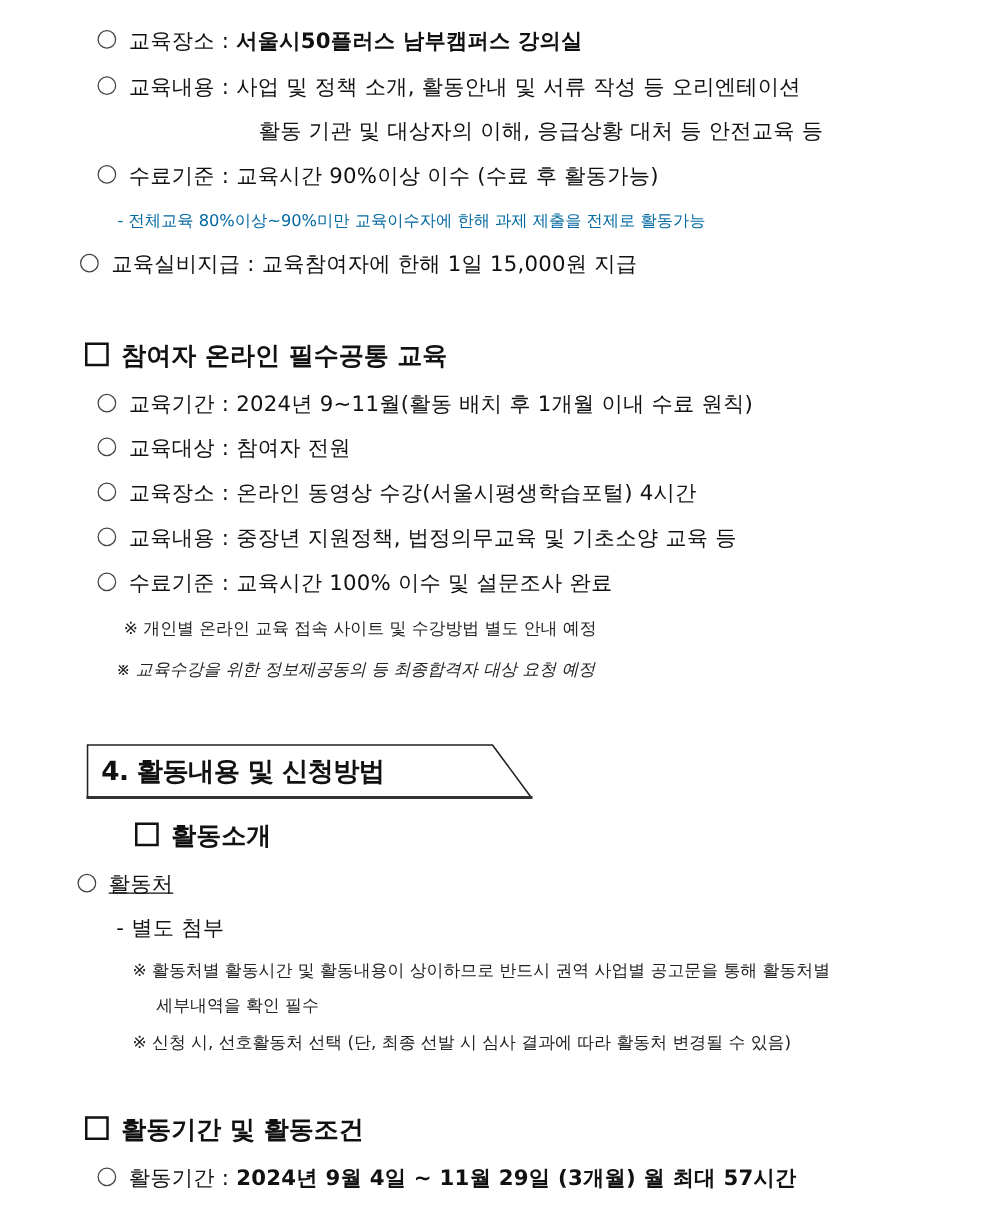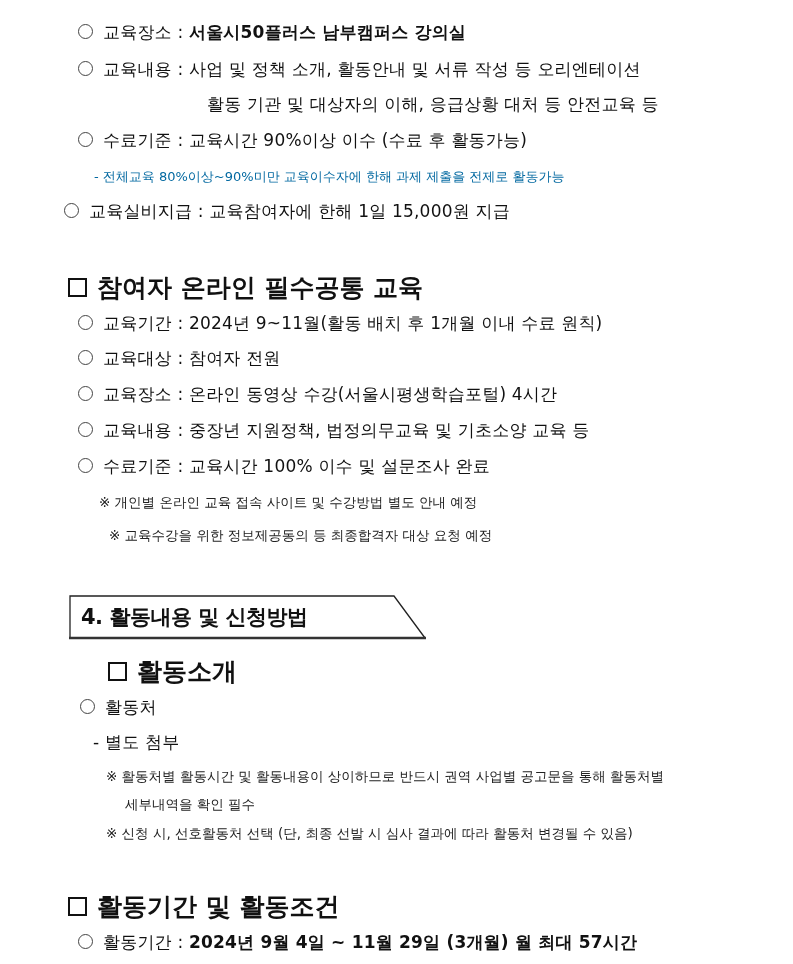--- a/index.html
+++ b/index.html
@@ -13,21 +13,21 @@
     display: inline-block; width: 13px; height: 13px; border: 1.3px solid #444;
     border-radius: 50%; vertical-align: middle; margin-right: 10px; position: relative; top: -2px;
   }
   .sq {
     display: inline-block; width: 15px; height: 15px; border: 2px solid #111;
     vertical-align: middle; margin-right: 10px; position: relative; top: -2px;
   }
   .main { font-size: 17px; letter-spacing: 0.2px; }
   .small { font-size: 13px; color: #0369a1; }
   .note { font-size: 13.5px; color: #222; }
-  .hd { font-size: 25px; font-weight: bold; }
+  .hd { font-size: 20px; font-weight: bold; }
   .b { font-weight: bold; }
   .banner {
     position: absolute; left: 69px; top: 595px; width: 360px; height: 45px;
   }
   .banner svg { position: absolute; left: 0; top: 0; }
   .banner-text {
     position: absolute; left: 12px; top: 8px; font-size: 21px; font-weight: 900;
     letter-spacing: -0.5px; white-space: nowrap;
   }
 </style>
@@ -83,35 +83,35 @@
   <span class="circ"></span><span>교육내용</span>
   <span>:</span>
   <span>중장년 지원정책, 법정의무교육 및 기초소양 교육 등</span>
 </div>
 <div class="line main" style="left:78px; top:455px;">
   <span class="circ"></span><span>수료기준</span>
   <span>:</span>
   <span>교육시간 100% 이수 및 설문조사 완료</span>
 </div>
 <div class="line note" style="left:99px; top:494px;">※ 개인별 온라인 교육 접속 사이트 및 수강방법 별도 안내 예정</div>
-<div class="line note" style="left:109px; top:527px;">※ 교육수강을 위한 정보제공동의 등 최종합격자 대상 요청 예정</div>
+<div class="line note" style="left:93px; top:527px;font-style:italic;">※ 교육수강을 위한 정보제공동의 등 최종합격자 대상 요청 예정</div>
 
 <div class="banner">
   <svg width="360" height="45">
     <polyline points="1,43 1,1 325,1 356,43" fill="none" stroke="#222" stroke-width="1.3"></polyline>
     <line x1="0" y1="43" x2="357" y2="43" stroke="#333" stroke-width="2.5"></line>
   </svg>
   <div class="banner-text">4. 활동내용 및 신청방법</div>
 </div>
 
 <div class="line hd" style="left:68px; top:655px;padding-left:40px;">
   <span class="sq"></span><span>활동소개</span>
 </div>
 
-<div class="line main" style="left:80px; top:696px;">
+<div class="line main" style="left:62px; top:696px;text-decoration:underline;">
   <span class="circ"></span><span>활동처</span>
 </div>
 <div class="line main" style="left:93px; top:731px;">- 별도 첨부</div>
 <div class="line note" style="left:106px; top:768px;">※ 활동처별 활동시간 및 활동내용이 상이하므로 반드시 권역 사업별 공고문을 통해 활동처별</div>
 <div class="line note" style="left:125px; top:796px;">세부내역을 확인 필수</div>
 <div class="line note" style="left:106px; top:825px;">※ 신청 시, 선호활동처 선택 (단, 최종 선발 시 심사 결과에 따라 활동처 변경될 수 있음)</div>
 
 <div class="line hd" style="left:68px; top:890px;">
   <span class="sq"></span><span>활동기간 및 활동조건</span>
 </div>

